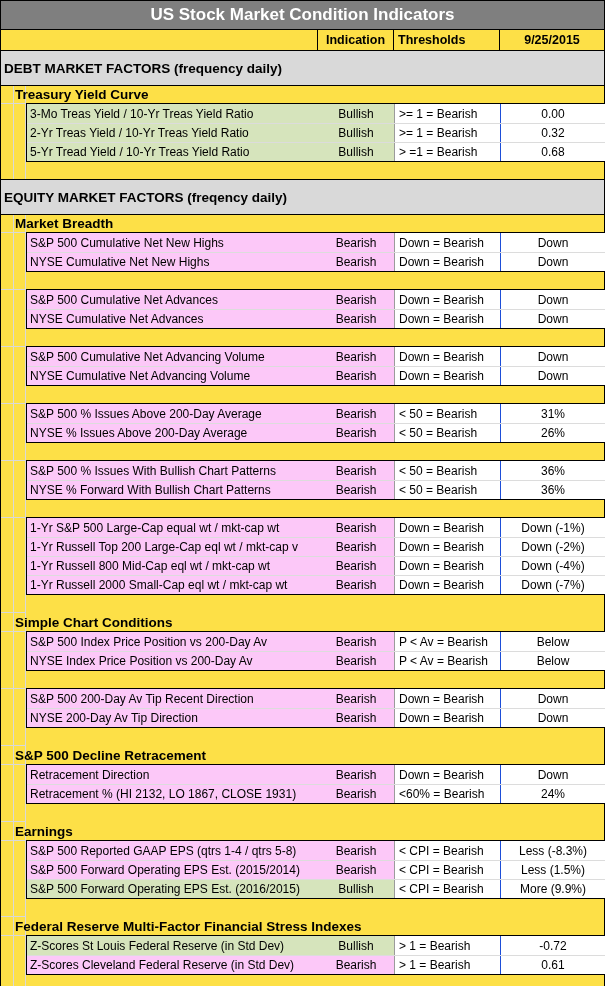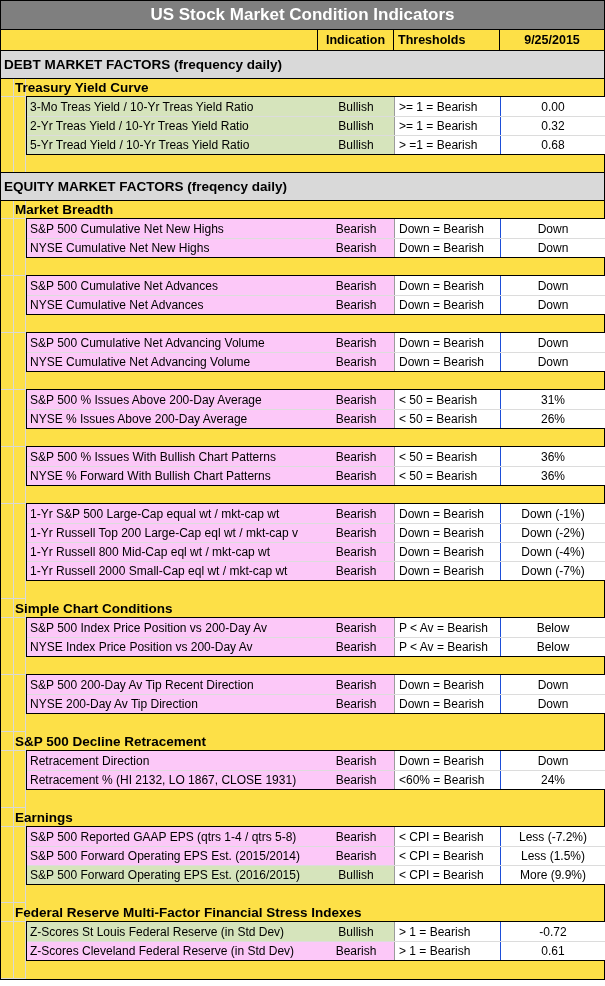--- a/index.html
+++ b/index.html
@@ -14,21 +14,21 @@
     grid-template-columns:316px 76px 106px auto;border-bottom:1px solid #000;
     font-weight:bold;font-size:12.5px;}
   .col-head .ch{display:flex;align-items:center;box-sizing:border-box;}
   .ch-indication{justify-content:center;border-left:1px solid #000;}
   .ch-thresholds{justify-content:flex-start;padding-left:4px;border-left:1px solid #000;}
   .ch-date{justify-content:center;border-left:1px solid #000;}
   
   #table-body{position:relative;
     background-image:linear-gradient(#d9d9d9,#d9d9d9),linear-gradient(#d9d9d9,#d9d9d9);
     background-size:1px 100%,1px 100%;background-position:12px 0,24px 0;background-repeat:no-repeat;}
-  .band{height:29px;box-sizing:border-box;margin:-1px 0;position:relative;z-index:2;
+  .band{height:36px;box-sizing:border-box;margin:-1px 0;position:relative;z-index:2;
     background:var(--band-bg,#d9d9d9);border-top:1px solid #000;border-bottom:1px solid #000;
     display:flex;align-items:center;padding-left:3px;font-weight:bold;font-size:13.5px;}
   .subhead{height:19px;position:relative;display:flex;align-items:center;
     padding-left:14px;font-weight:bold;font-size:13.5px;background:transparent;}
   .gap{height:19px;position:relative;}
   .gap::after,.subhead::after{content:"";position:absolute;left:0;bottom:0;width:25px;
     border-bottom:1px solid #d9d9d9;}
   .block{margin:-1px 0 -1px 25px;width:578px;box-sizing:content-box;
     border:1px solid #000;position:relative;z-index:1;background:#fff;}
   .irow{height:19px;box-sizing:border-box;display:grid;
@@ -230,21 +230,21 @@
           <div class="cell c-val">24%</div>
         </div>
       </div>
       <div class="gap"></div>
       <div class="subhead">Earnings</div>
       <div class="block">
         <div class="irow tone-bearish">
           <div class="cell c-name">S&amp;P 500 Reported GAAP EPS  (qtrs 1-4 / qtrs 5-8)</div>
           <div class="cell c-ind">Bearish</div>
           <div class="cell c-thr">&lt; CPI = Bearish</div>
-          <div class="cell c-val">Less (-7.2%)</div>
+          <div class="cell c-val">Less (-8.3%)</div>
         </div>
         <div class="irow tone-bearish">
           <div class="cell c-name">S&amp;P 500 Forward Operating EPS  Est. (2015/2014)</div>
           <div class="cell c-ind">Bearish</div>
           <div class="cell c-thr">&lt; CPI = Bearish</div>
           <div class="cell c-val">Less (1.5%)</div>
         </div>
         <div class="irow tone-bullish">
           <div class="cell c-name">S&amp;P 500 Forward Operating EPS  Est. (2016/2015)</div>
           <div class="cell c-ind">Bullish</div>

